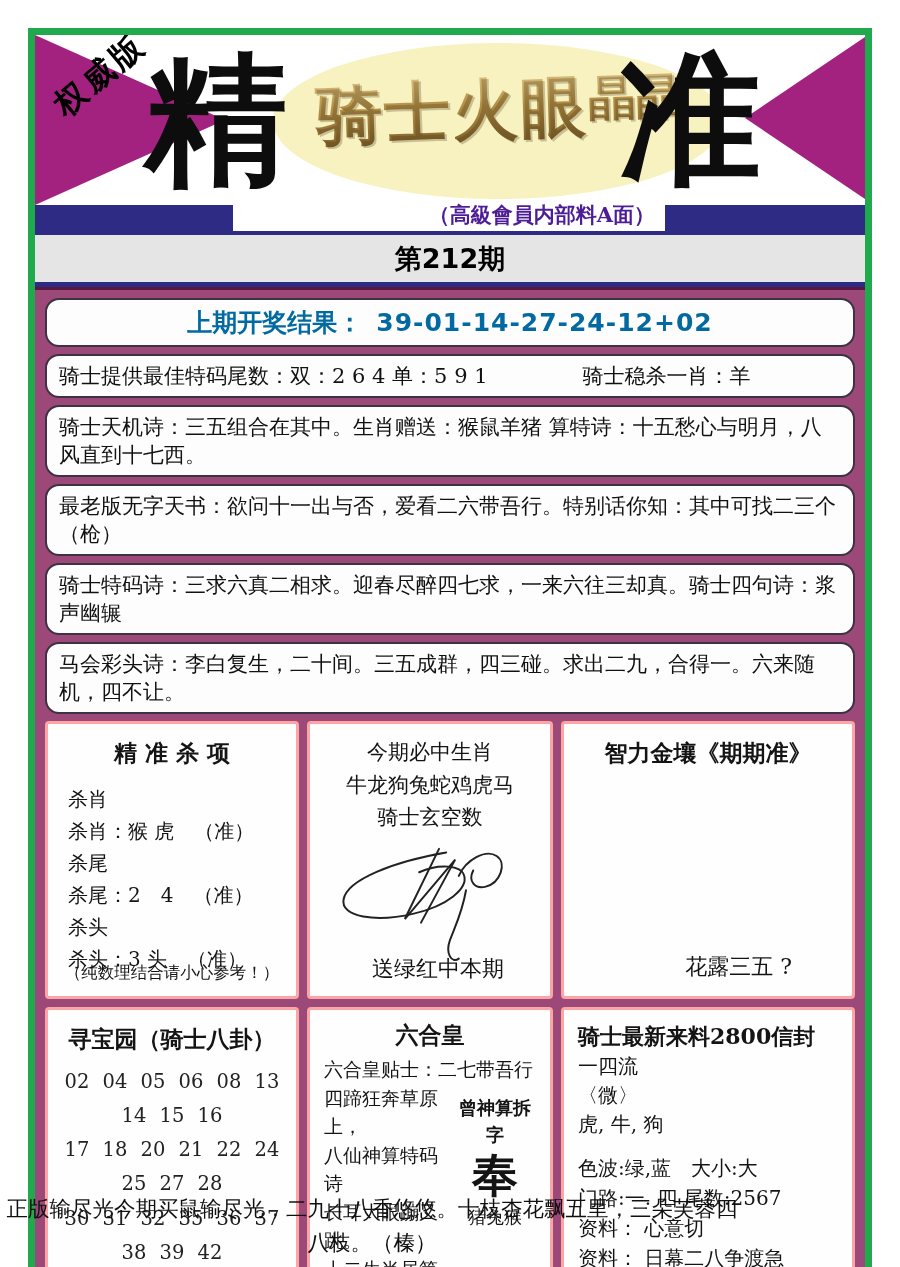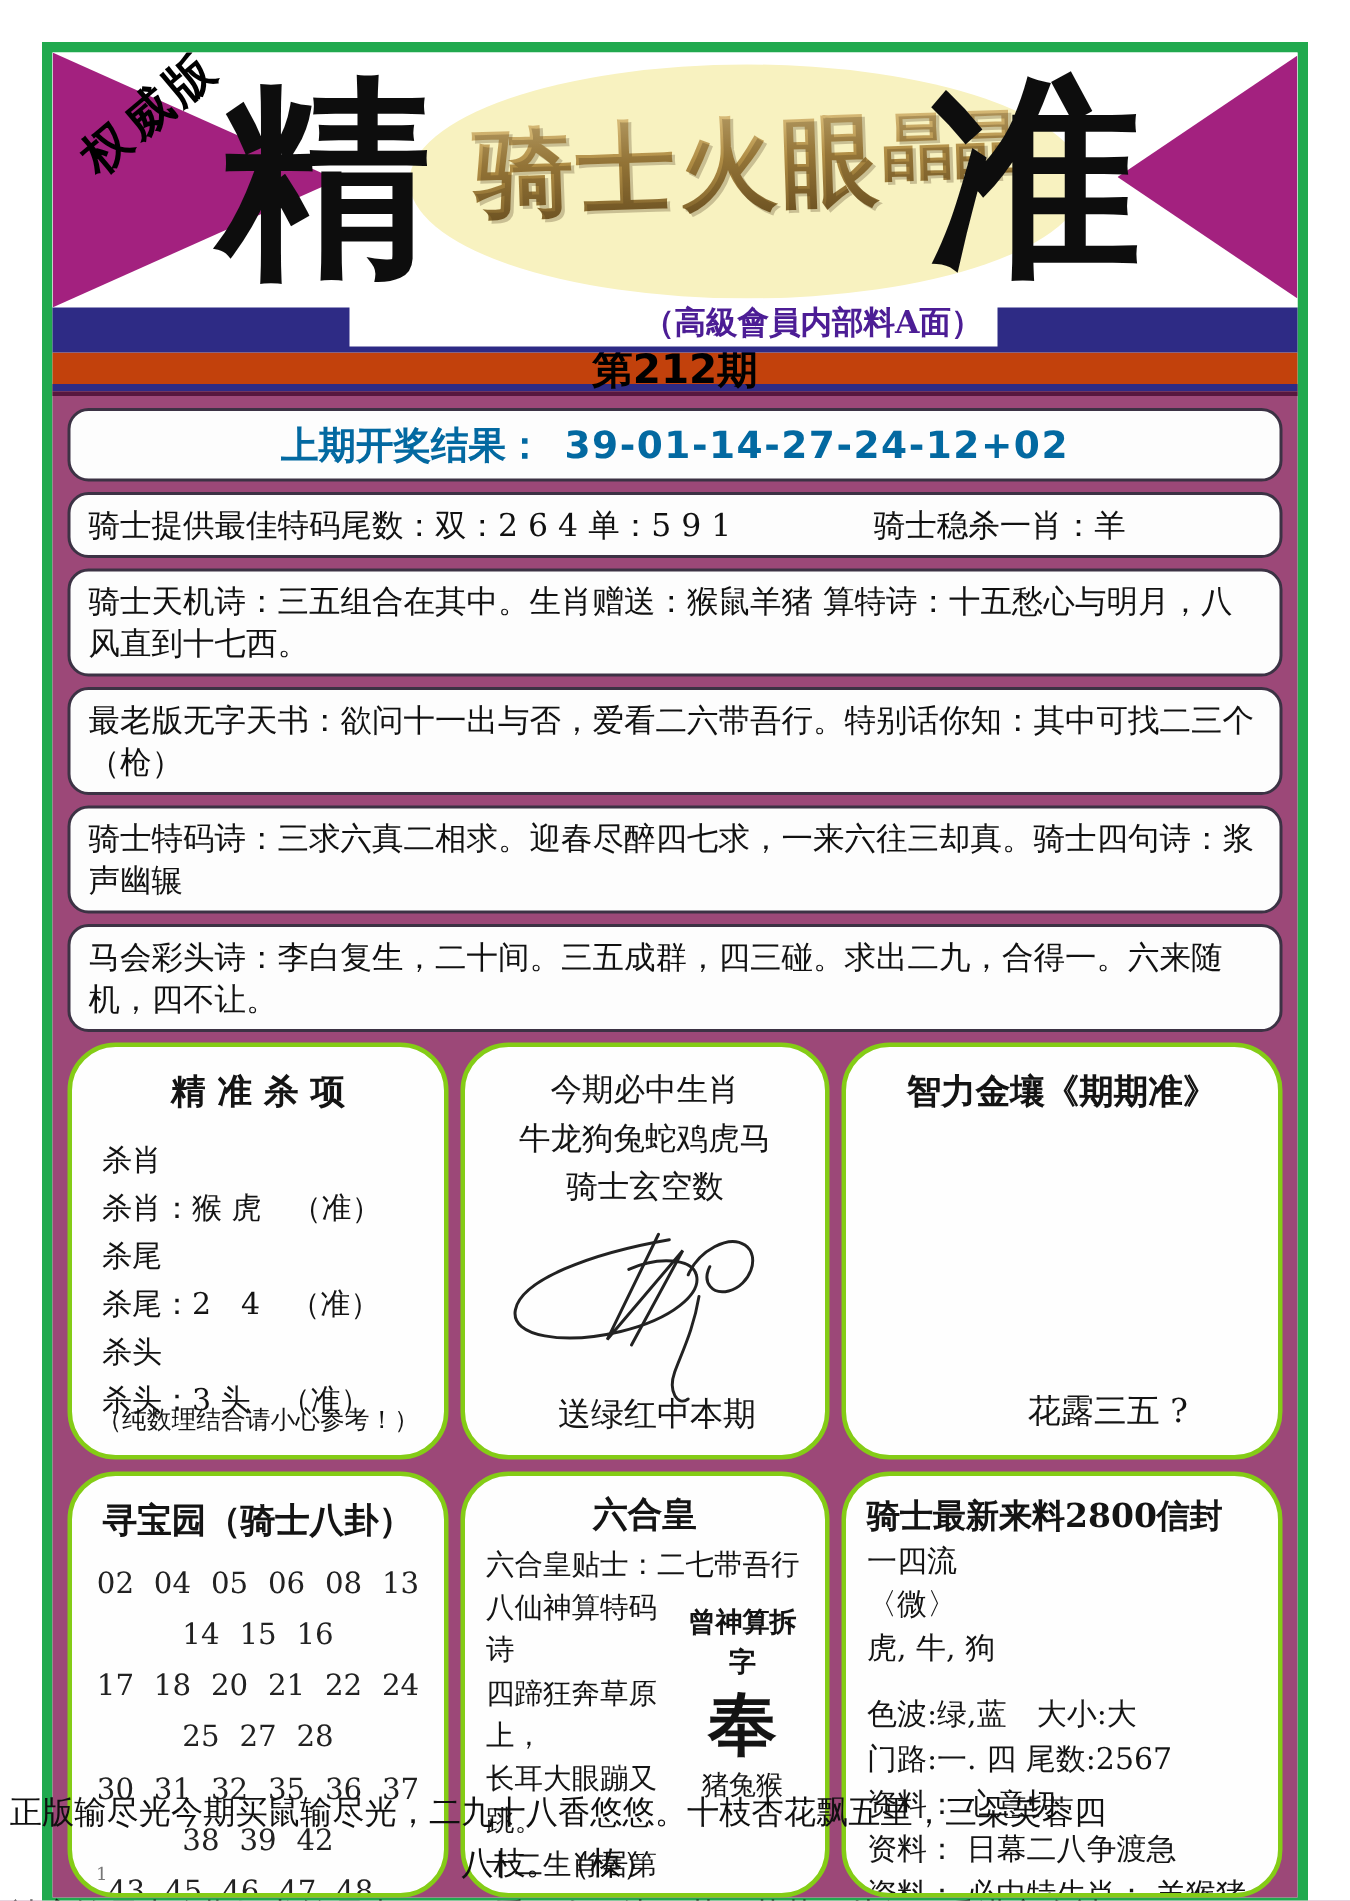--- a/index.html
+++ b/index.html
@@ -45,21 +45,21 @@
   .gold-title .small { font-size:48px; vertical-align:14px; letter-spacing:0; }
 
   
   .navy-bar { position:relative; height:30px; background:#2e2b85; }
   .member-box {
     position:absolute; left:198px; top:-6px; width:432px; height:32px;
     background:#ffffff; display:flex; align-items:center; justify-content:flex-end;
     padding-right:10px; font-size:21px; font-weight:bold; color:#4c1d95;
   }
   .issue-strip {
-    height:26px; background:#c2410c; border-bottom:5px solid #2e2b85;
+    height:52px; background:#e5e5e5; border-bottom:5px solid #2e2b85;
     display:flex; align-items:center; justify-content:center;
   }
   .issue-strip .issue-text { font-size:27px; font-weight:bold; color:#000; font-family:"DejaVu Sans","Liberation Sans",sans-serif; }
 
   
   .purple { background:#9c4878; padding:8px 10px 0 10px; border-top:3px solid #57173f; }
 
   .row-box {
     background:#fdfdfd; border:2px solid #3c3244; border-radius:14px;
     padding:6px 12px; margin-bottom:7px; font-size:21px; color:#111;
@@ -68,21 +68,21 @@
   .row-box.result { justify-content:center; color:#0369a1; font-weight:bold; font-size:25px; font-family:"DejaVu Sans","Liberation Sans",sans-serif; }
   .row-box.result .nums { margin-left:14px; letter-spacing:1px; }
   .row-box.two-part .part-right { margin-left:95px; }
 
   
   .grid {
     display:grid; grid-template-columns:254px 246px 1fr;
     grid-template-rows:278px 284px; gap:8px; margin-top:2px;
   }
   .cell {
-    background:#fefefe; border:3px solid #84cc16; border-radius:32px;
+    background:#fefefe; border:3px solid #fca5a5; border-radius:4px;
     padding:10px 14px; position:relative; overflow:hidden; color:#141414;
   }
   .cell .box-title { text-align:center; font-size:23px; font-weight:bold; margin-top:4px; }
 
   .kill-lines { margin-top:14px; font-size:20px; line-height:1.6; padding-left:6px; }
   .kill-foot { position:absolute; bottom:12px; left:0; right:0; text-align:center; font-size:16.5px; }
 
   .zodiac-top { text-align:center; font-size:21px; line-height:1.55; margin-top:2px; }
   .scribble-wrap { display:flex; justify-content:center; margin-top:2px; }
   .zodiac-bottom { position:absolute; bottom:12px; left:16px; right:0; text-align:center; font-size:22px; }
@@ -211,22 +211,22 @@
 
         <div class="page-mark">1</div>
       </div>
 
       <div class="cell">
         <div class="box-title" style="margin-top:0;">六合皇</div>
         <div class="emperor-body">
           <div>六合皇贴士：二七带吾行</div>
           <div class="emperor-cols">
             <div class="emperor-poem">
+              <div>四蹄狂奔草原上，</div>
               <div>八仙神算特码诗</div>
-              <div>四蹄狂奔草原上，</div>
               <div>长耳大眼蹦又跳。</div>
               <div>十二生肖居第一，</div>
 
             </div>
             <div class="emperor-split">
               <div class="split-label">曾神算拆字</div>
               <div class="split-char">奉</div>
               <div class="split-animals">猪兔猴</div>
             </div>
           </div>

